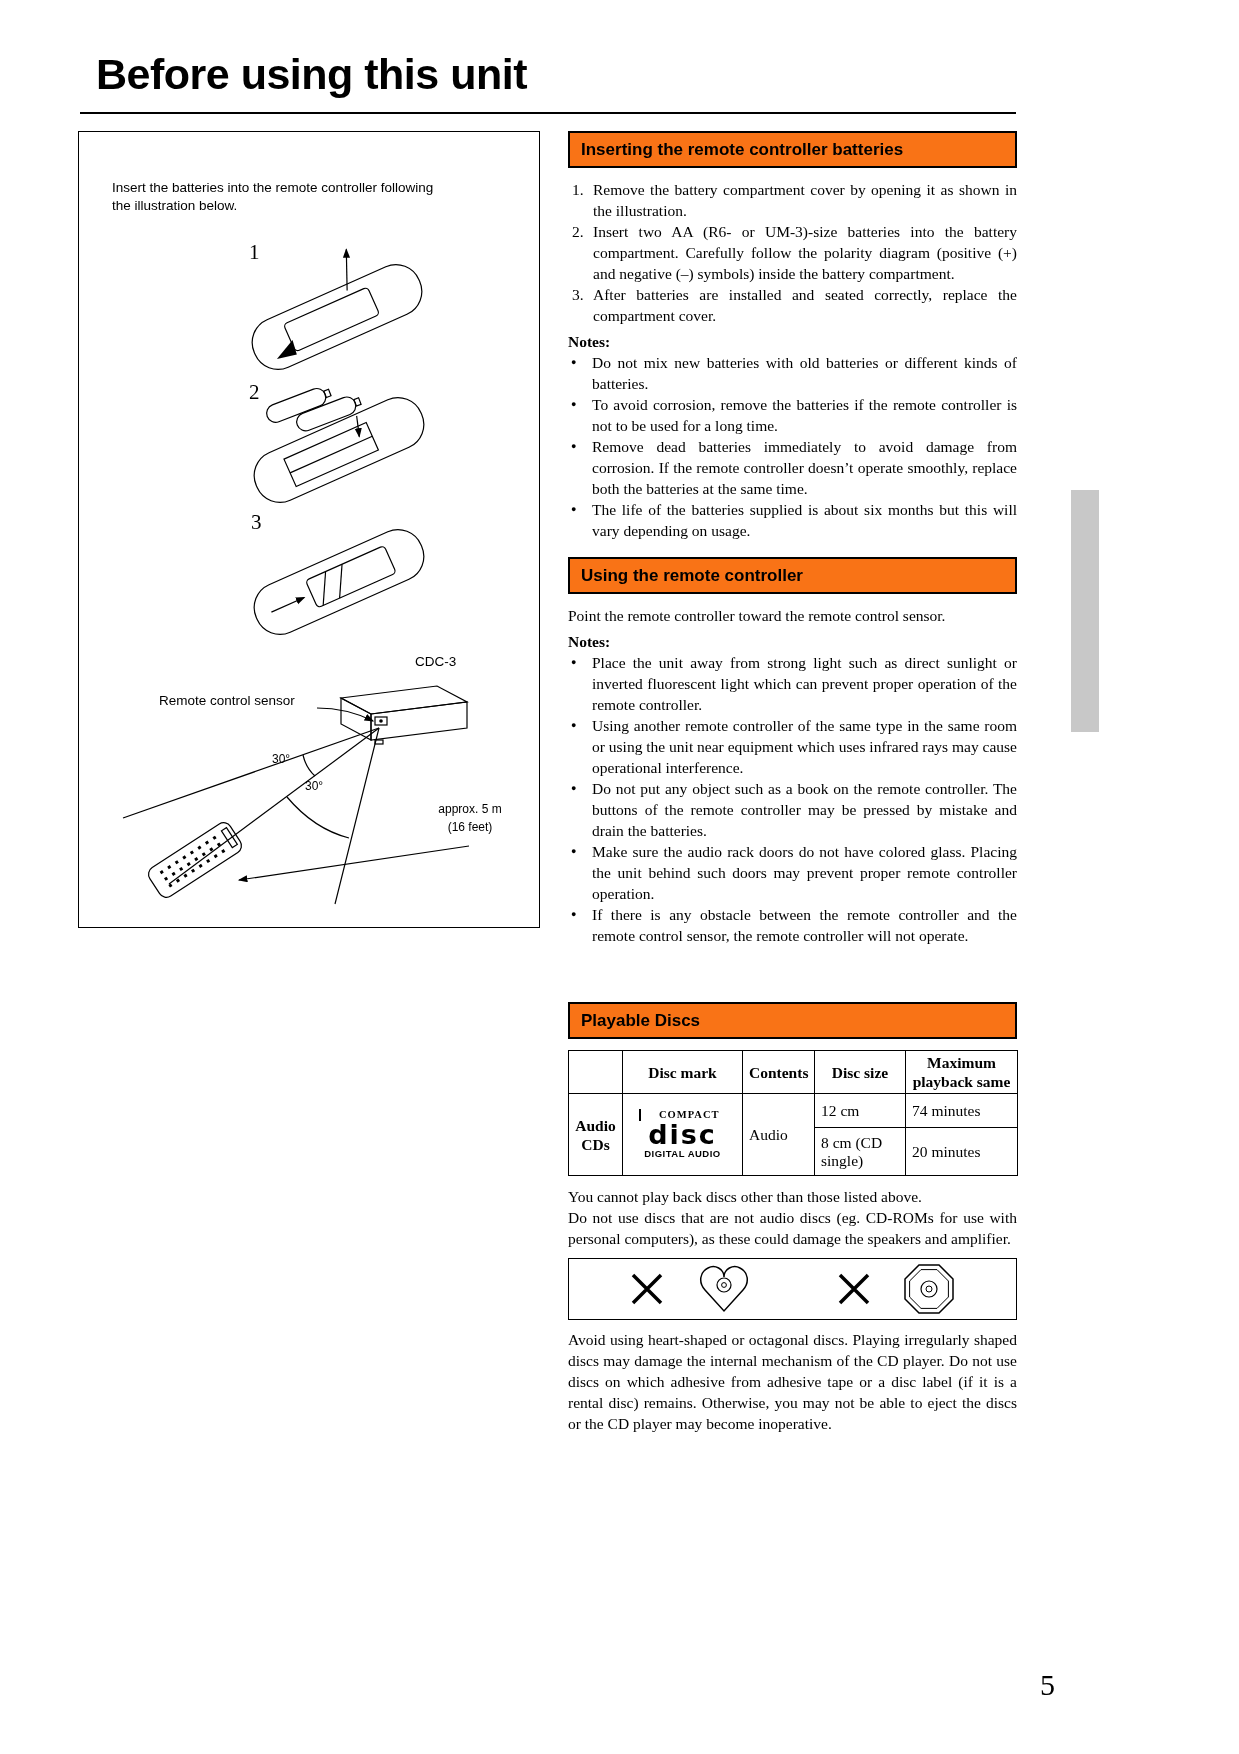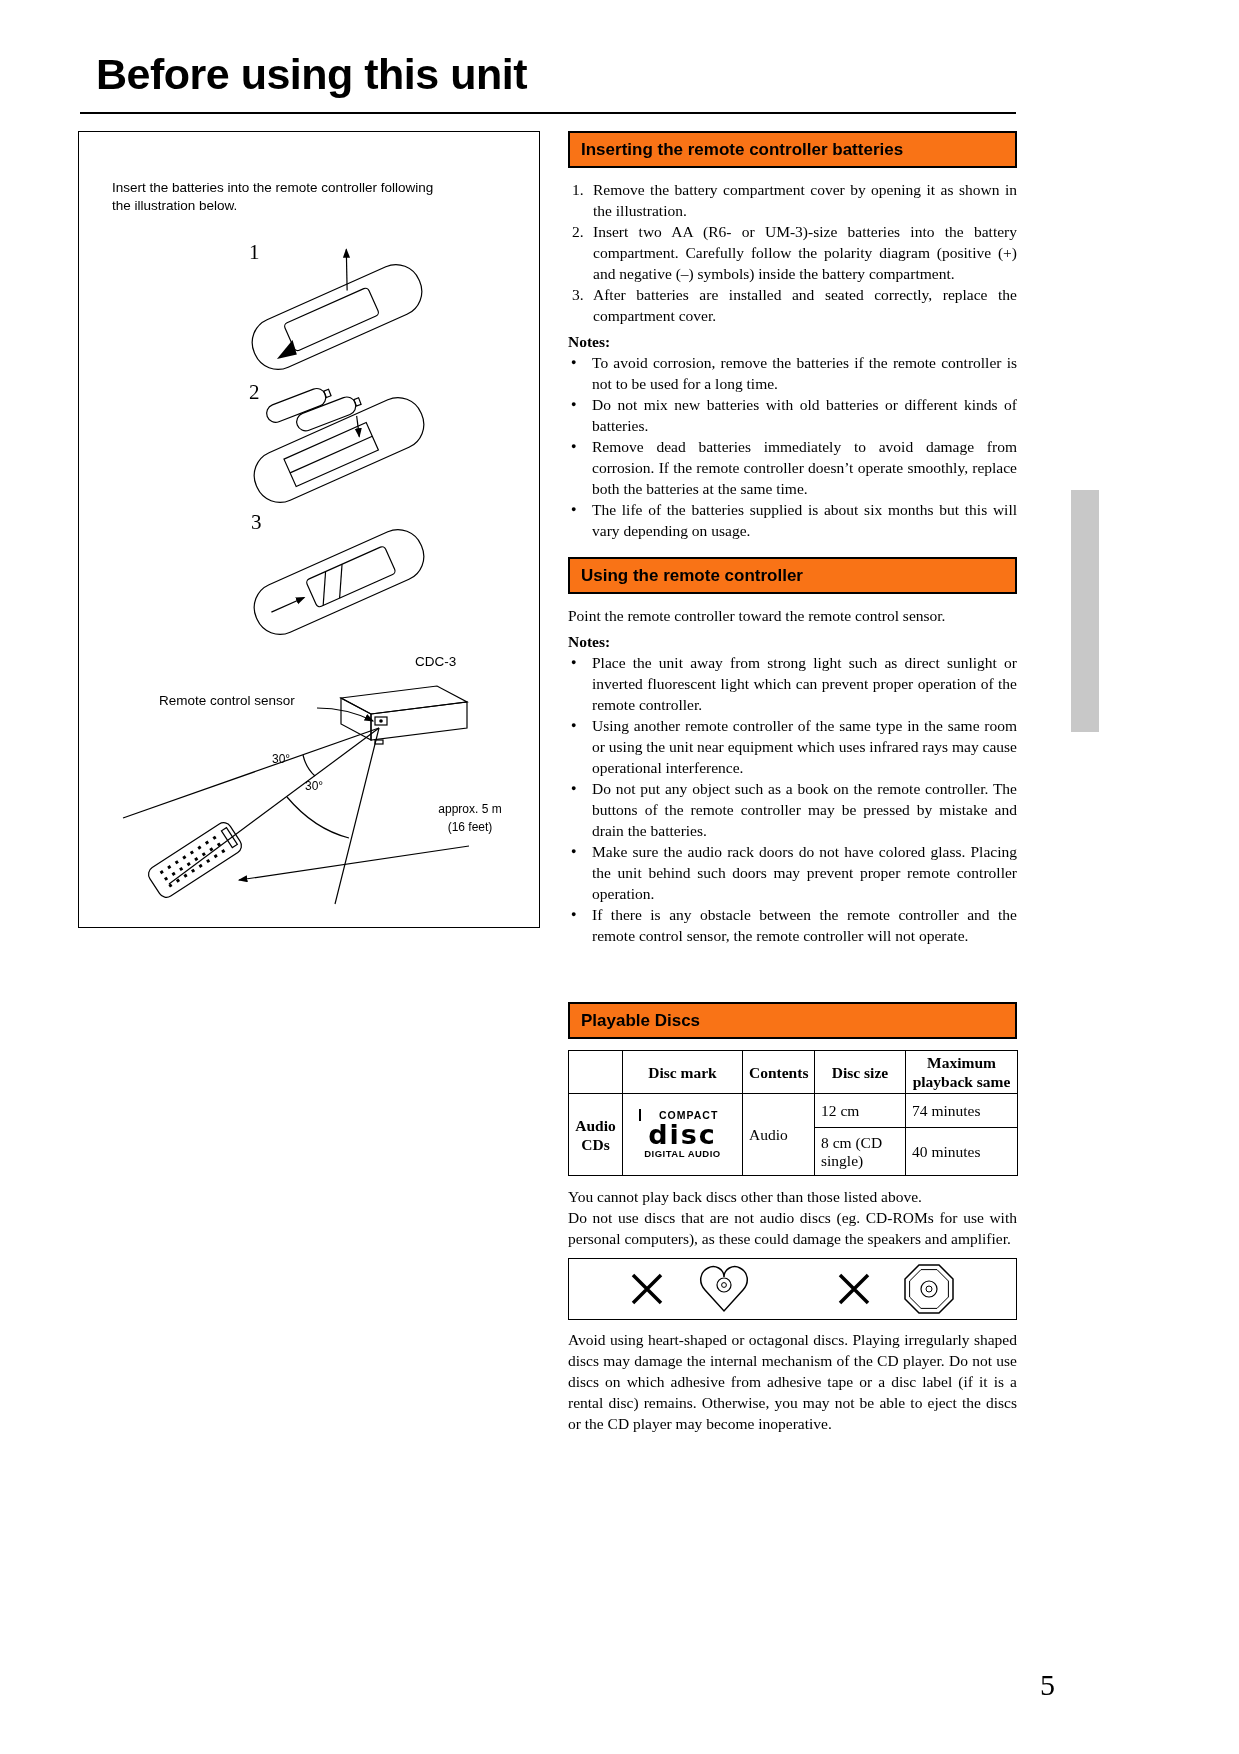--- a/index.html
+++ b/index.html
@@ -62,21 +62,21 @@
   table.discs { border-collapse:collapse; width:100%; margin-top:9px; table-layout:fixed; }
   .discs th, .discs td { border:1px solid #000; font-size:15.5px; padding:2px 6px; vertical-align:middle; }
   .discs th { font-weight:bold; text-align:center; line-height:19px; }
   .discs col.c1 { width:54px; } .discs col.c2 { width:120px; } .discs col.c3 { width:72px; }
   .discs col.c4 { width:91px; } .discs col.c5 { width:112px; }
   .discs td.rowlabel { font-weight:bold; text-align:center; line-height:19px; }
   .discs td.val { text-align:left; }
   .discs tr.r1 td { height:34px; } .discs tr.r2 td { height:48px; }
   .cd-logo { width:100%; text-align:center; font-family:"Liberation Sans", sans-serif; }
   .cd-top { font-size:10.5px; font-weight:bold; letter-spacing:1px; text-align:left; padding-left:18px;
-            border-left:2px solid #000; margin-left:10px; line-height:12px; margin-top:2px; }
+            border-left:2px solid #000; margin-left:10px; line-height:12px; margin-top:2px;font-family:Liberation Serif, serif; }
   .cd-mid { font-family:"DejaVu Sans", sans-serif; font-weight:bold; font-size:27px; line-height:27px; letter-spacing:2px; }
   .cd-bot { font-size:9.5px; font-weight:bold; letter-spacing:0.5px; line-height:12px; margin-bottom:2px; }
 
   .para1 { margin-top:10px; }
   .prohibited-box {
     margin-top:9px; border:1px solid #000; height:62px;
     display:flex; align-items:center; justify-content:space-around; padding:0 18px;
   }
   .prohib-group { display:flex; align-items:center; gap:30px; }
   .para3 { margin-top:9px; }
@@ -189,22 +189,22 @@
       <span>Insert two AA (R6- or UM-3)-size batteries into the battery compartment. Carefully follow the polarity diagram (positive (+) and negative (–) symbols) inside the battery compartment.</span>
     </li>
     <li>
       <span class="n">3.</span>
       <span>After batteries are installed and seated correctly, replace the compartment cover.</span>
     </li>
   </ol>
 
   <p class="notes-label">Notes:</p>
   <ul class="bullets">
+    <li>Do not mix new batteries with old batteries or different kinds of batteries.</li>
     <li>To avoid corrosion, remove the batteries if the remote controller is not to be used for a long time.</li>
-    <li>Do not mix new batteries with old batteries or different kinds of batteries.</li>
     <li>Remove dead batteries immediately to avoid damage from corrosion. If the remote controller doesn’t operate smoothly, replace both the batteries at the same time.</li>
     <li>The life of the batteries supplied is about six months but this will vary depending on usage.</li>
   </ul>
 
   <div class="section-heading mt2">Using the remote controller</div>
   <p class="intro">Point the remote controller toward the remote control sensor.</p>
   <p class="notes-label">Notes:</p>
   <ul class="bullets">
     <li>Place the unit away from strong light such as direct sunlight or inverted fluorescent light which can prevent proper operation of the remote controller.</li>
     <li>Using another remote controller of the same type in the same room or using the unit near equipment which uses infrared rays may cause operational interference.</li>
@@ -239,21 +239,21 @@
           <div class="cd-mid">disc</div>
           <div class="cd-bot">DIGITAL AUDIO</div>
         </div>
       </td>
       <td rowspan="2" class="val">Audio</td>
       <td class="val">12 cm</td>
       <td class="val">74 minutes</td>
     </tr>
     <tr class="r2">
       <td class="val">8 cm (CD single)</td>
-      <td class="val">40 minutes</td>
+      <td class="val">20 minutes</td>
     </tr>
   </tbody>
     </table>
 
   <p class="para1">You cannot play back discs other than those listed above.</p>
   <p>Do not use discs that are not audio discs (eg. CD-ROMs for use with personal computers), as these could damage the speakers and amplifier.</p>
 
   <div class="prohibited-box">
     <div class="prohib-group">
       <svg width="36" height="36">

